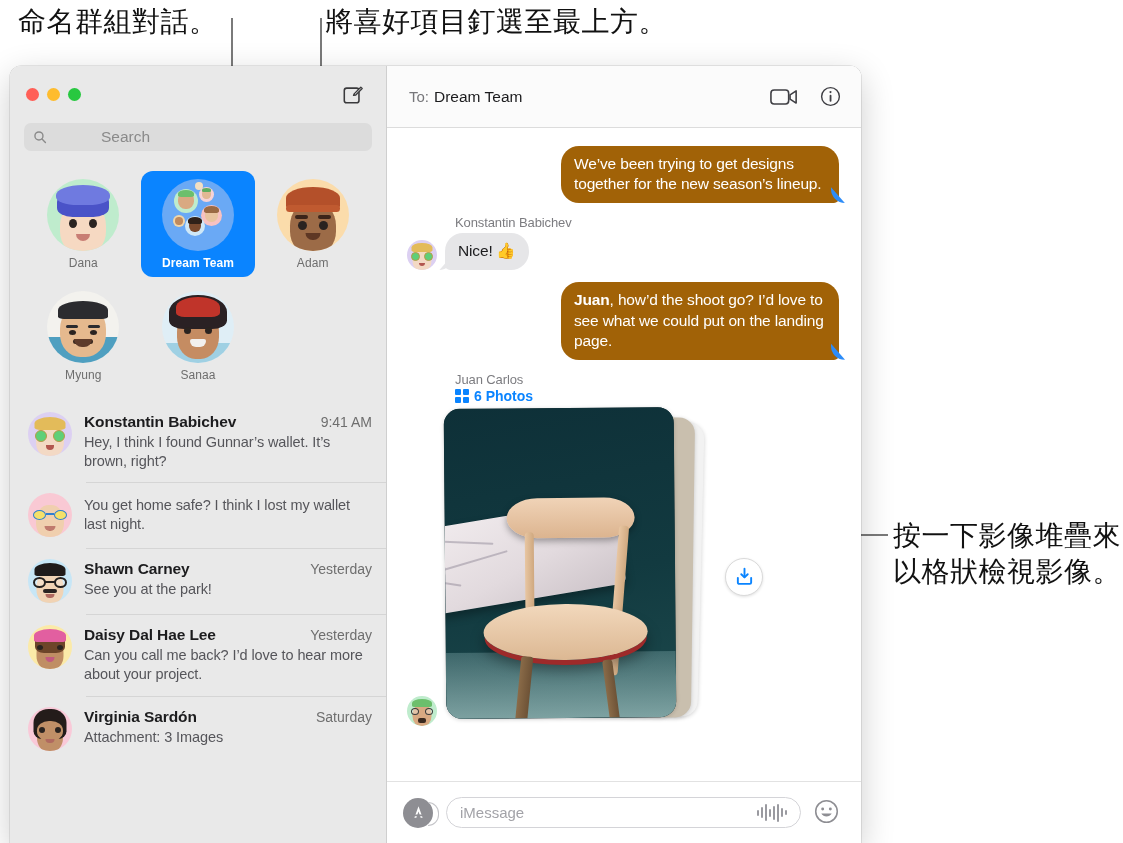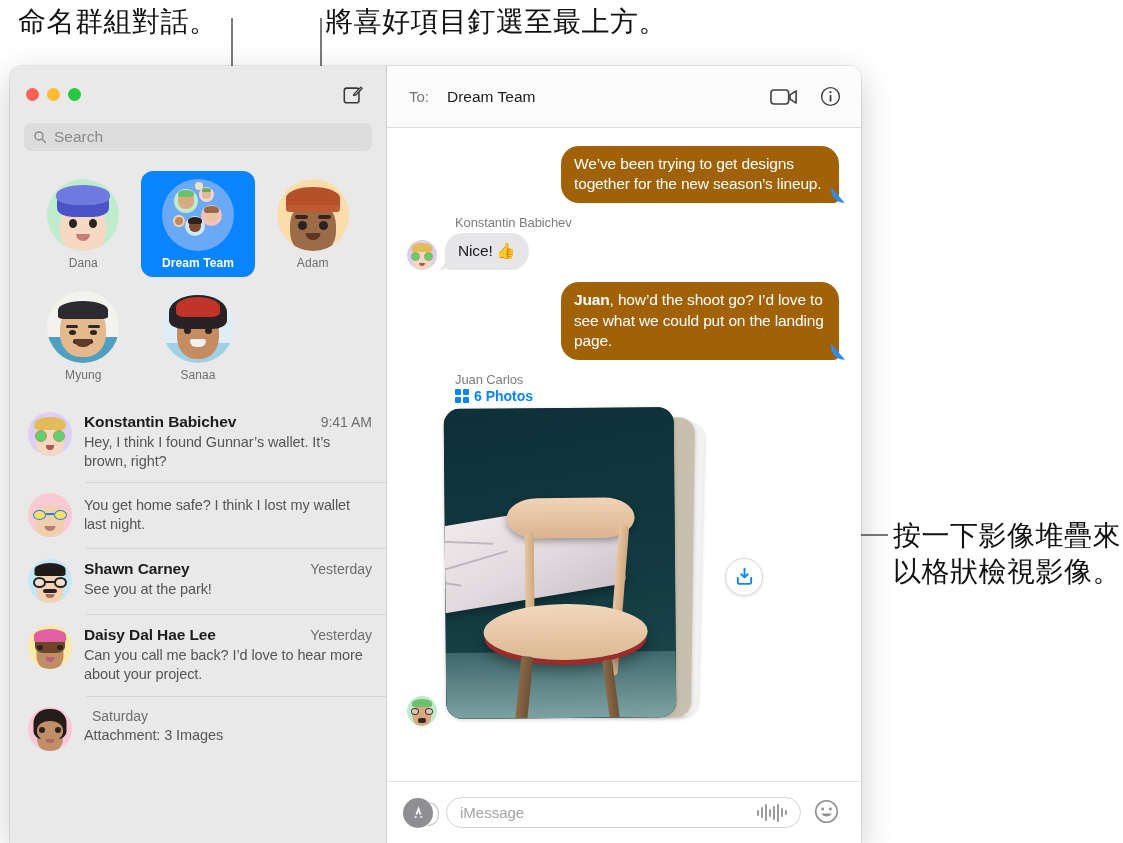--- a/index.html
+++ b/index.html
@@ -67,21 +67,21 @@
 
   .searchwrap { padding: 0 14px 11px 14px; flex: none; }
   .searchfield {
     height: 28px;
     background: #dcdcdc;
     border-radius: 7px;
     display: flex; align-items: center;
     padding: 0 9px; gap: 7px;
   }
   .searchfield .ph {
-    font-size: 15.5px; color: #8a8a8a;
+    font-size: 15.5px; color: #8a8a8a; margin-left: 47px;
   }
 
   
   .pinned {
     padding: 9px 16px 10px 16px;
     display: grid;
     grid-template-columns: repeat(3, 1fr);
     row-gap: 6px;
     flex: none;
   }
@@ -139,21 +139,21 @@
 
   
   .pane { flex: 1; display: flex; flex-direction: column; background: #fff; }
   .pane-header {
     height: 62px; flex: none;
     background: #fbfbfb;
     border-bottom: .5px solid #dcdcdc;
     display: flex; align-items: center;
     padding: 0 20px 0 22px;
   }
-  .to-label { font-size: 15px; color: #76767a; margin-right: 18px; }
+  .to-label { font-size: 15px; color: #76767a; margin-right: 5px; }
   .to-value { font-size: 15.5px; color: #1c1c1e; }
   .hdr-spacer { flex: 1; }
   .hdr-icon { margin-left: 22px; display: flex; align-items: center; }
 
   .thread {
     flex: 1; overflow: hidden;
     padding: 18px 22px 4px 20px;
     display: flex; flex-direction: column;
     gap: 3px;
   }
@@ -519,20 +519,21 @@
               <div class="mj-head" style="width:26px;height:32px;bottom:-1px;background:#c08f67;"></div>
               <div class="mj-hair" style="width:33px;height:30px;top:2px;background:#241c1a;border-radius:46% 46% 26% 26%;"></div>
               <div style="position:absolute;left:9px;top:14px;width:26px;height:20px;background:#c08f67;border-radius:46%;"></div>
               <div class="mj-eye" style="left:11px;top:20px;width:6px;height:6px;"></div>
               <div class="mj-eye" style="right:11px;top:20px;width:6px;height:6px;"></div>
               <div class="mj-mouth" style="bottom:8px;width:9px;height:4px;background:#b0695f;"></div>
             </div>
           </div>
           <div class="conv-body">
             <div class="conv-top">
+              <span class="conv-name">Virginia Sardón</span>
               <span class="conv-time">Saturday</span>
             </div>
             <div class="conv-prev">Attachment: 3 Images</div>
           </div>
         </div>
 
       </div>
     </div>
 
     <div class="pane">

